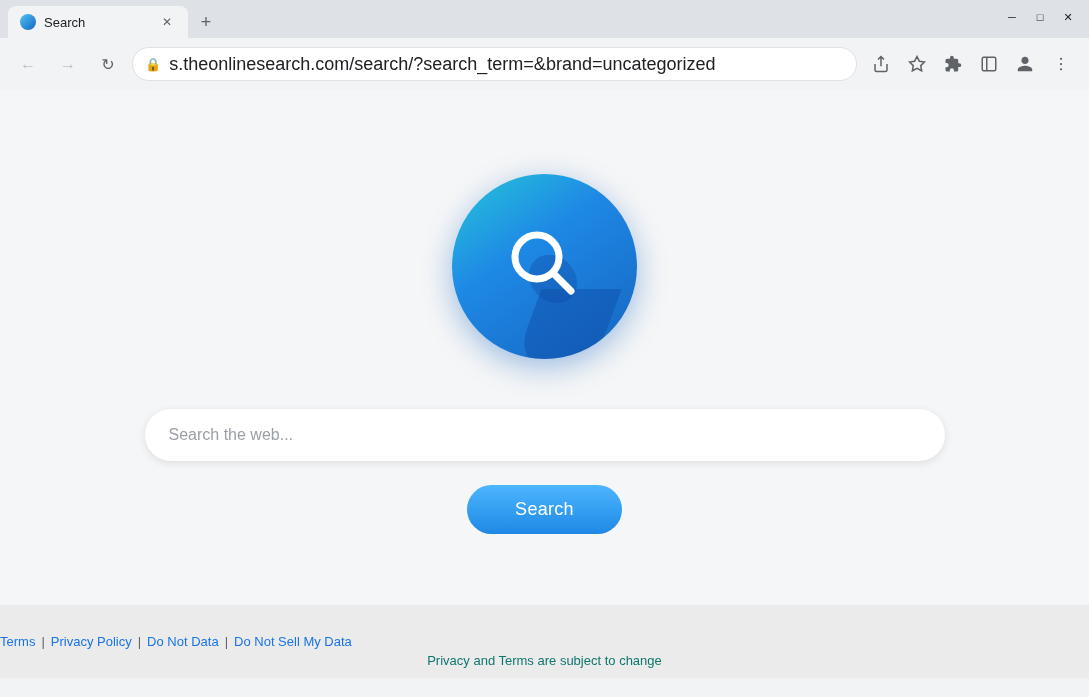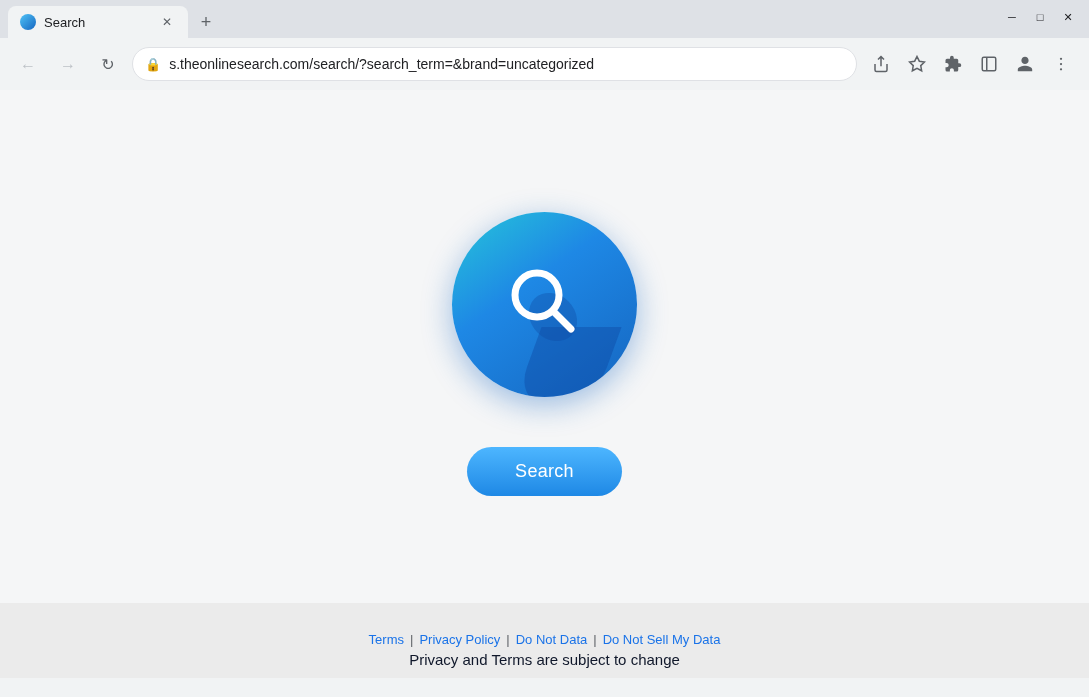--- a/index.html
+++ b/index.html
@@ -142,21 +142,21 @@
       border: 1px solid #dfe1e5;
     }
 
     .lock-icon {
       color: #5f6368;
       font-size: 13px;
       flex-shrink: 0;
     }
 
     .url-text {
-      font-size: 14px;
+      font-size: 18px;
       color: #202124;
       flex: 1;
       white-space: nowrap;
       overflow: hidden;
       text-overflow: ellipsis;
     }
 
     .nav-actions {
       display: flex;
       align-items: center;
@@ -250,41 +250,41 @@
       position: absolute;
       bottom: 0;
       width: 100%;
       background: #ebebeb;
       padding: 12px 0 10px;
       text-align: center;
     }
 
     .footer-links {
       display: flex;
-      justify-content: center;
+      justify-content: flex-start;
       gap: 6px;
       margin-bottom: 4px;
       margin-top: 17px;
     }
 
     .footer-link {
       font-size: 13px;
       color: #1a73e8;
       text-decoration: none;
       cursor: pointer;
     }
 
     .footer-separator {
       color: #5f6368;
       font-size: 13px;
     }
 
     .footer-disclaimer {
-      font-size: 15px;
-      color: #0f172a;
+      font-size: 13px;
+      color: #0f766e;
     }
   </style>
 </head>
 <body>
 
 <div class="browser-window">
 
   <div class="title-bar">
     <div class="tab-bar">
       <div class="tab-active">
@@ -354,20 +354,23 @@
 
           <ellipse cx="58" cy="62" rx="22" ry="26" fill="rgba(13,71,161,0.35)" transform="rotate(-45 58 62)"></ellipse>
 
           <circle cx="42" cy="40" r="22" fill="none" stroke="white" stroke-width="7"></circle>
 
           <line x1="58" y1="56" x2="76" y2="74" stroke="white" stroke-width="7" stroke-linecap="round"></line>
         </svg>
       </div>
     </div>
 
+    <div class="search-input-container">
+      <input type="text" class="search-input" placeholder="Search the web..." style="">
+    </div>
 
     <button class="search-btn">Search</button>
 
     <div class="footer">
       <div class="footer-links">
         <a class="footer-link">Terms</a>
         <span class="footer-separator">|</span>
         <a class="footer-link">Privacy Policy</a>
         <span class="footer-separator">|</span>
         <a class="footer-link">Do Not Data</a>

